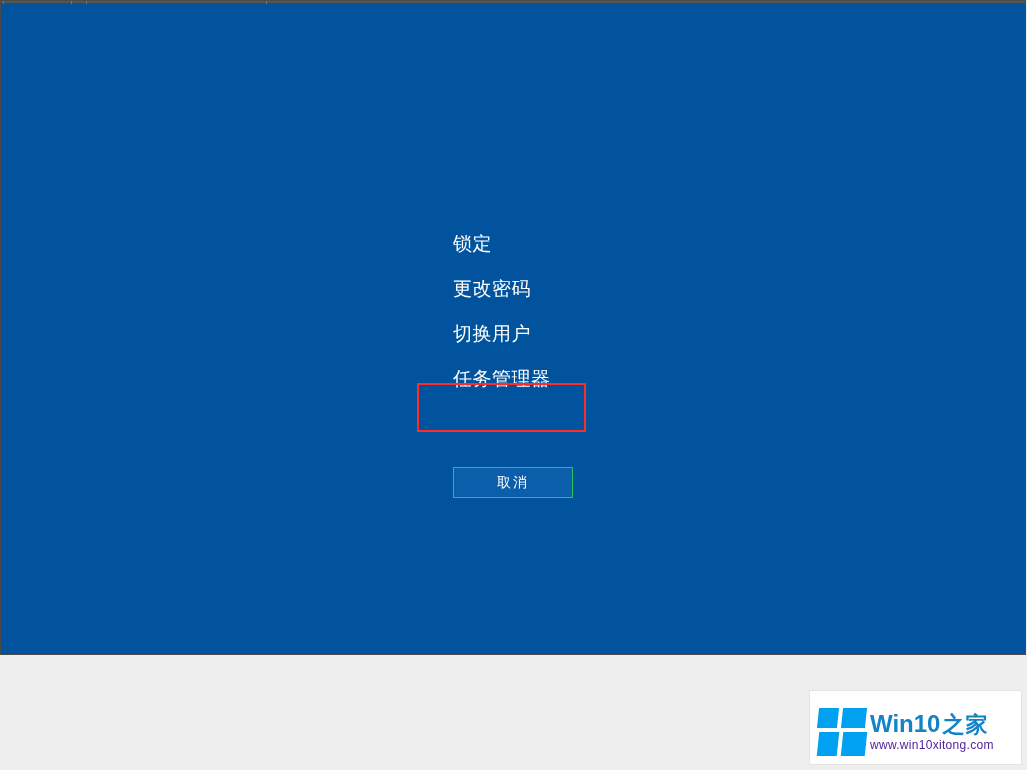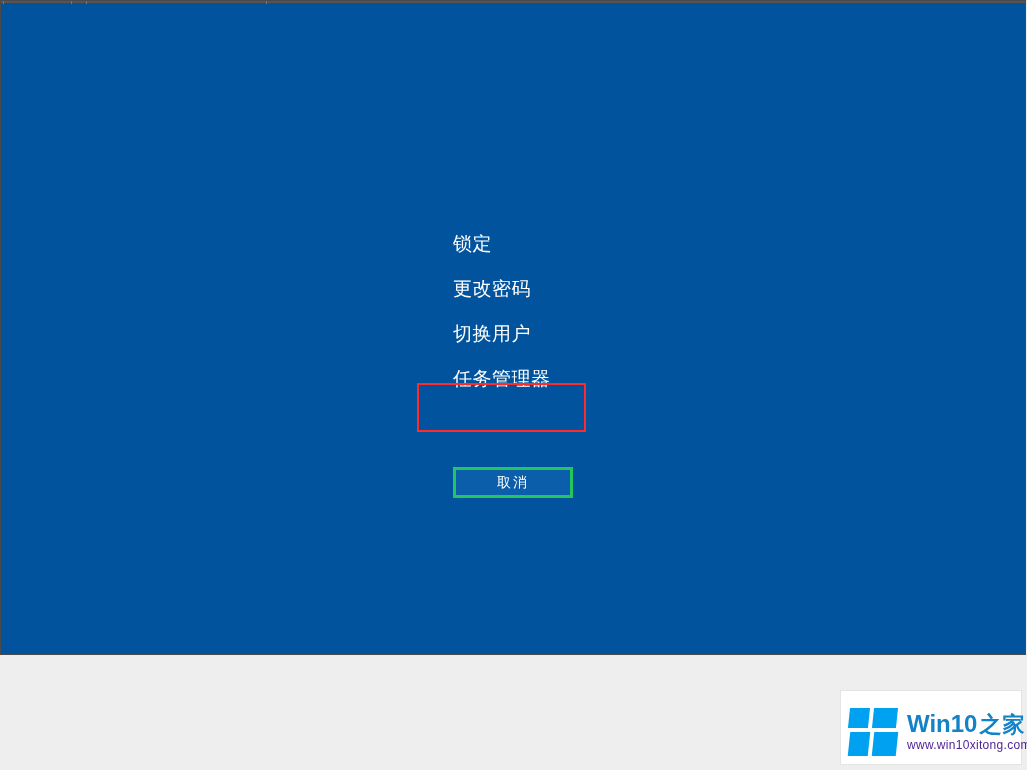--- a/index.html
+++ b/index.html
@@ -43,40 +43,40 @@
       border: 2px solid #ff2a2a;
       pointer-events: none;
     }
     .cancel-btn {
       position: absolute;
       left: 452px;
       top: 466px;
       width: 120px;
       height: 31px;
       background: #0b5ea9;
-      border: 3px solid #22c55e;
+      border: 1px solid #22c55e;
       color: #ffffff;
       font-size: 14px;
       display: flex;
       align-items: center;
       justify-content: center;
       cursor: pointer;
       letter-spacing: 2px;
     }
     .watermark {
       position: absolute;
       right: 6px;
       bottom: 6px;
-      width: 180px;
+      width: 211px;
       height: 73px;
       background: #ffffff;
       display: flex;
       align-items: center;
       padding: 14px 10px 6px 8px;
-      gap: 10px;
+      gap: 4px;
       box-shadow: 0 0 0 1px rgba(0,0,0,0.04);
     }
     .win-tiles { width: 48px; height: 48px; position: relative; flex-shrink:0; }
     .tile { position:absolute; background:#00a1f1; transform: skewX(-6deg); }
     .tA { left:0; top:0;  width:20px; height:20px; }
     .tB { left:24px; top:0;  width:24px; height:20px; }
     .tC { left:0; top:24px; width:20px; height:24px; }
     .tD { left:24px; top:24px; width:24px; height:24px; }
     .wm-txt { display:flex; flex-direction:column; line-height:1.15; }
     .wm-title { color:#1382c6; font-weight:700; font-size:24px; white-space:nowrap; }

